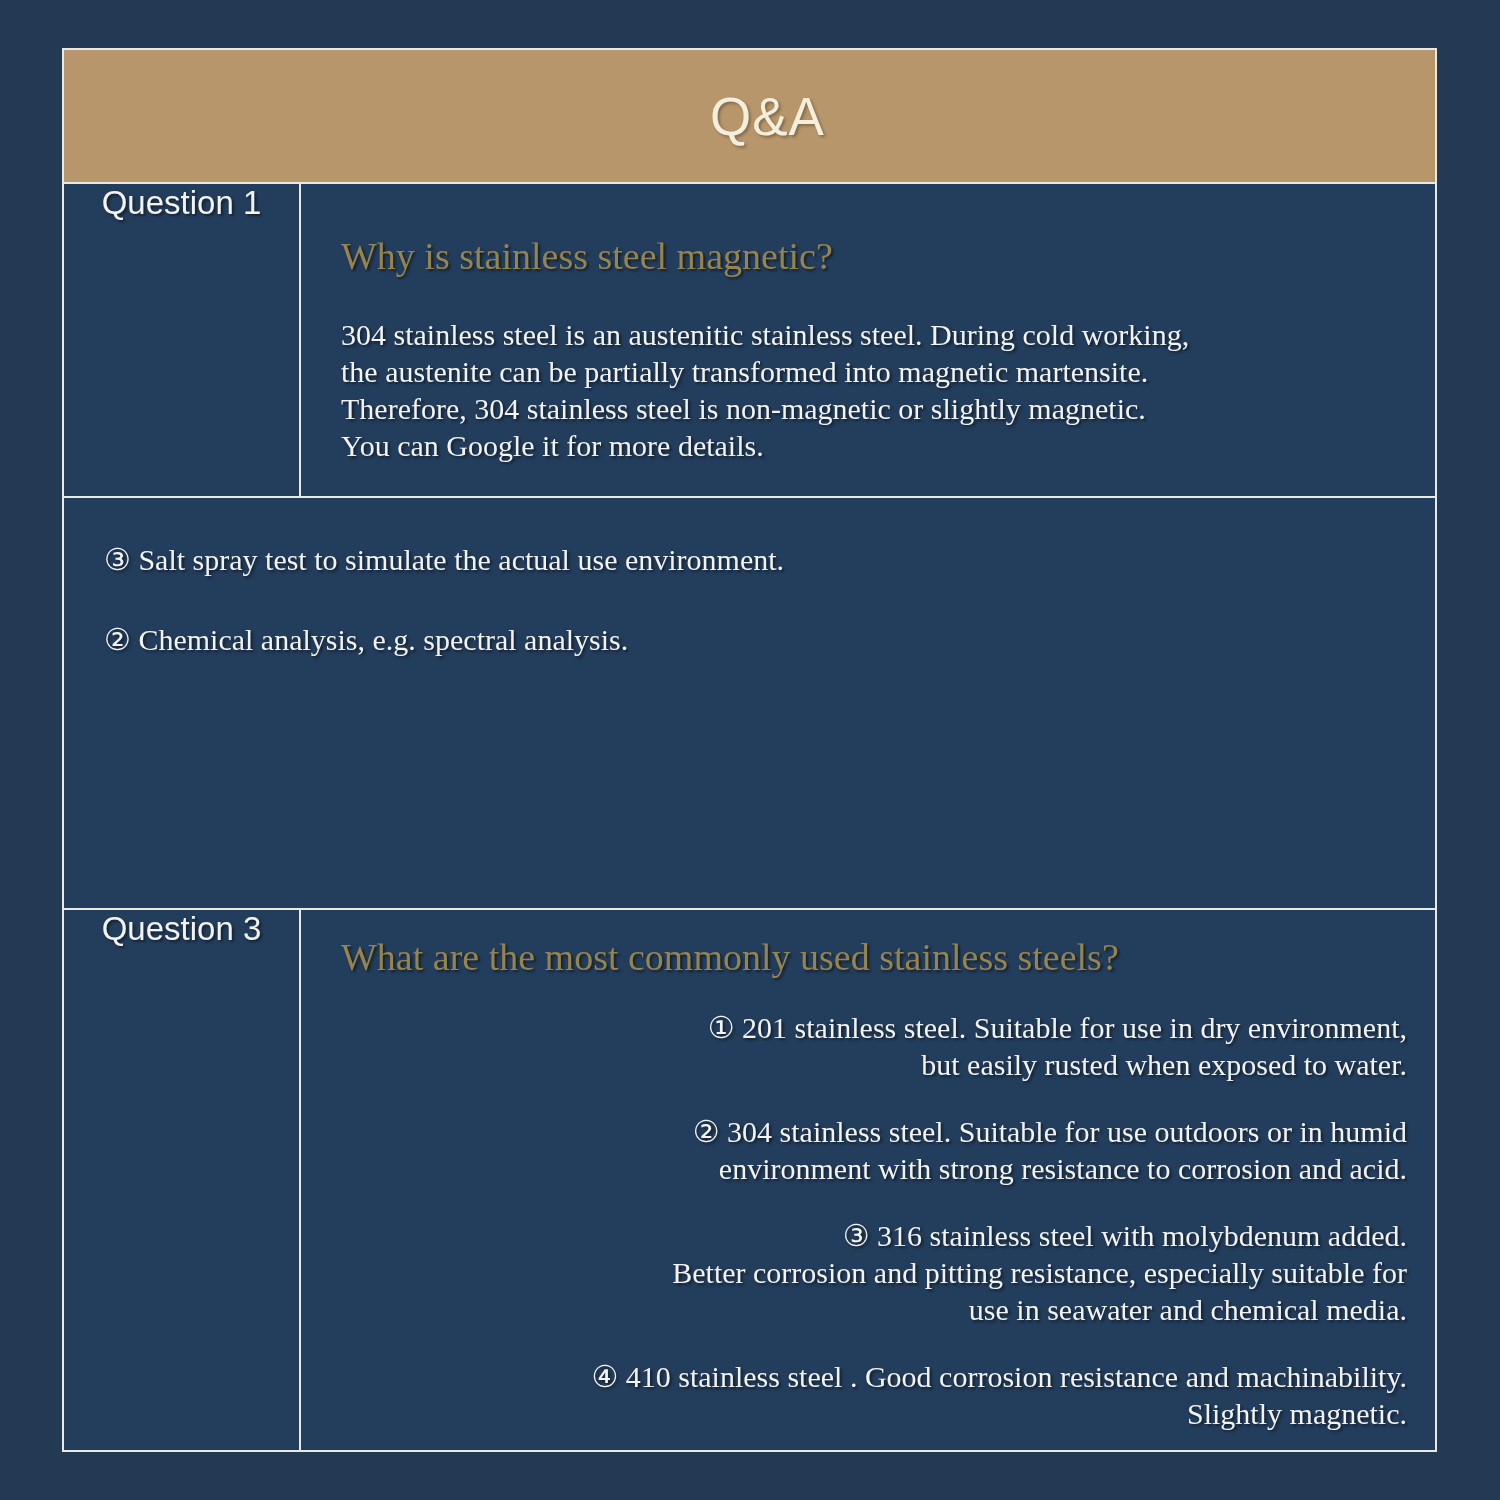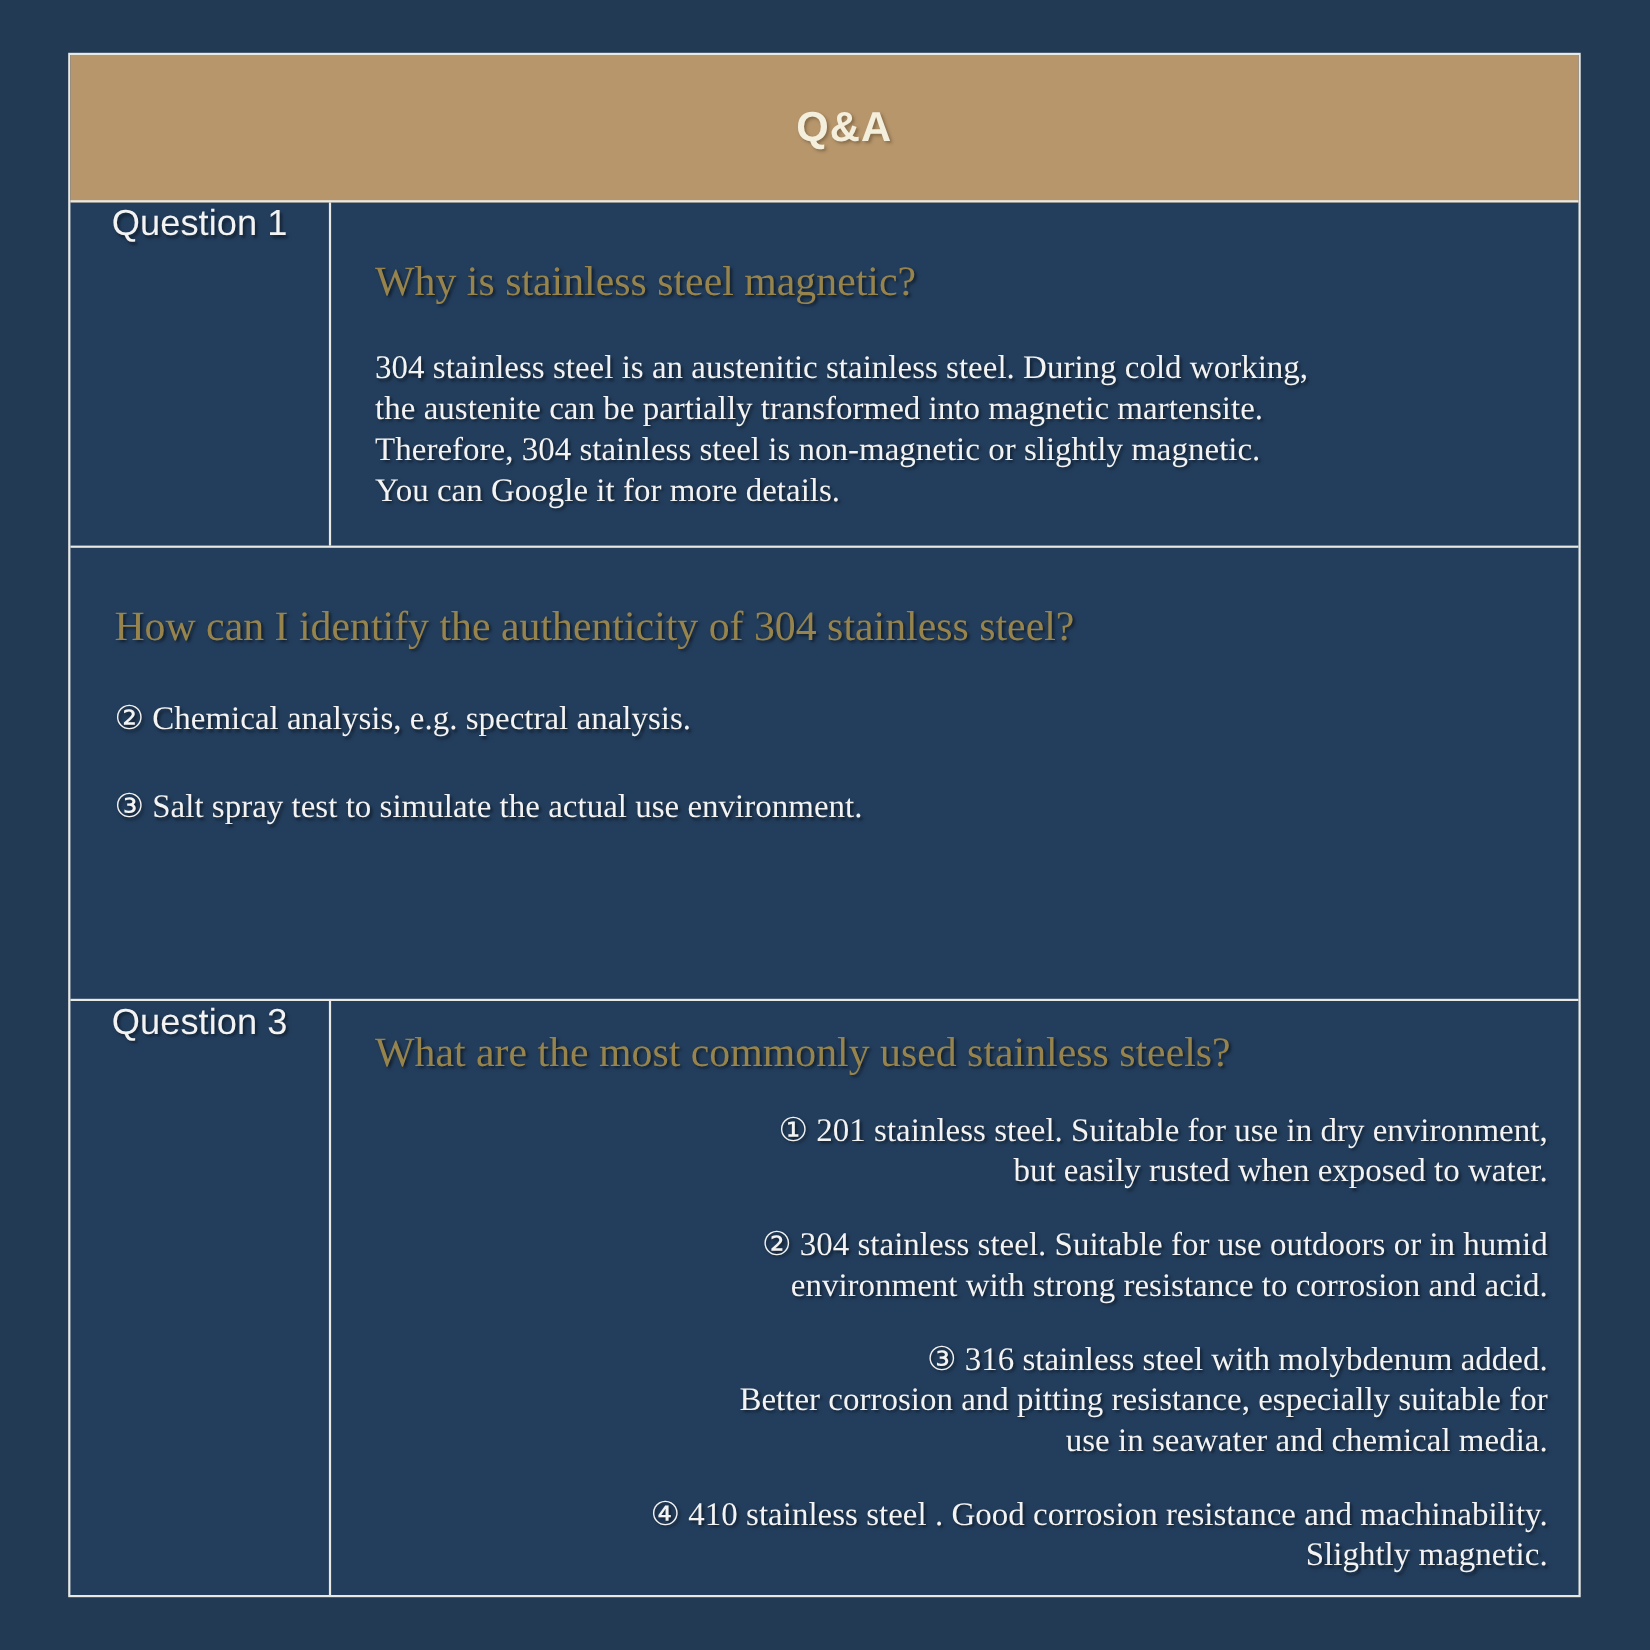--- a/index.html
+++ b/index.html
@@ -25,22 +25,22 @@
   }
   .qa-header {
     height: 132px;
     flex: 0 0 132px;
     background: var(--header-bg, #b7966c);
     border-bottom: 2px solid var(--border, #e9e9e4);
     display: flex;
     align-items: center;
     justify-content: center;
     color: var(--header-text, #f4eedd);
-    font-size: 38px;
-    font-weight: bold;
+    font-size: 53px;
+    font-weight: normal;
     letter-spacing: 1px;
     text-shadow: 2px 2px 3px rgba(40, 30, 10, 0.35);
     padding-left: 36px;
   }
   .qa-row {
     display: flex;
     flex-direction: row;
     border-bottom: 2px solid var(--border, #e9e9e4);
     box-sizing: border-box;
   }
@@ -105,23 +105,22 @@
       <h2 class="q-title">Why is stainless steel magnetic?</h2>
       <p class="answer">304 stainless steel is an austenitic stainless steel. During cold working,
 the austenite can be partially transformed into magnetic martensite.
 Therefore, 304 stainless steel is non-magnetic or slightly magnetic.
 You can Google it for more details.</p>
     </div>
   </div>
 
   <div class="qa-row row-q2">
     <div class="content-cell">
-      <h2 class="q-title">How can I identify the authenticity of 304 stainless steel?</h2>
+      <p class="answer">③ Salt spray test to simulate the actual use environment.</p>
       <p class="answer">② Chemical analysis, e.g. spectral analysis.</p>
-      <p class="answer">③ Salt spray test to simulate the actual use environment.</p>
     </div>
   </div>
 
   <div class="qa-row row-q3">
     <div class="label-cell">
       <span>Question 3</span>
     </div>
     <div class="content-cell">
       <h2 class="q-title">What are the most commonly used stainless steels?</h2>
       <p class="answer">① 201 stainless steel. Suitable for use in dry environment,

